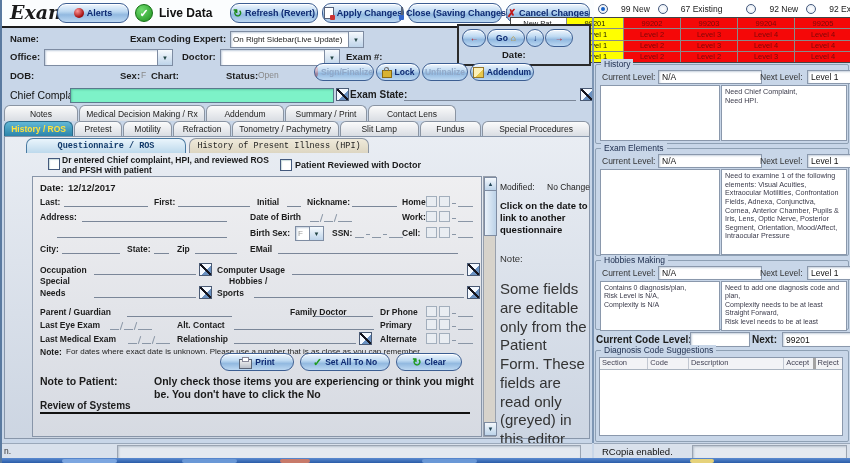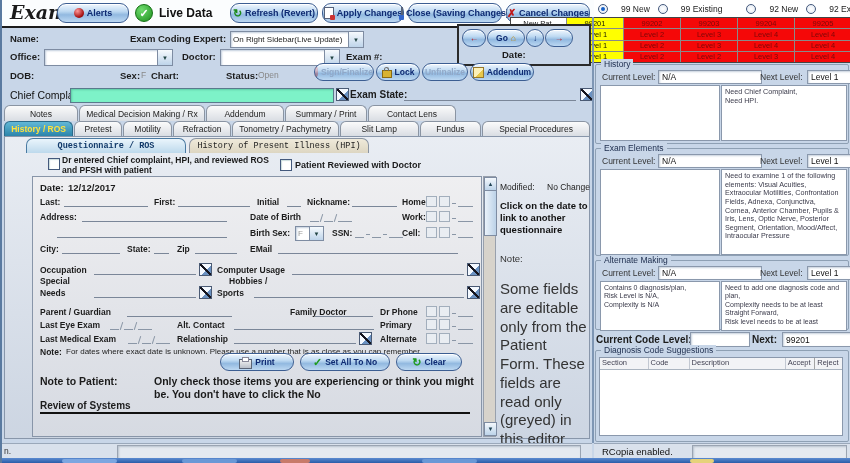--- a/index.html
+++ b/index.html
@@ -118,21 +118,21 @@
   </div>
   <div class="a" style="left:0;top:26px;width:506px;height:2px;background:#1c1c1c;"></div>
 
   <div class="a" style="left:592px;top:0;width:258px;height:17px;background:#fff;border-bottom:1px solid #9aa;display:flex;align-items:center;">
     <div class="ropt" style="margin-left:4px;">
       <span class="rc sel"></span>
         <span>99 New</span>
     </div>
     <div class="ropt" style="margin-left:8px;">
       <span class="rc"></span>
-        <span>99 Existing</span>
+        <span>67 Existing</span>
     </div>
     <div class="ropt" style="margin-left:24px;">
       <span class="rc"></span>
         <span>92 New</span>
     </div>
     <div class="ropt" style="margin-left:8px;">
       <span class="rc"></span>
         <span>92 Existing</span>
     </div>
   </div>
@@ -456,21 +456,21 @@
     <span>N/A</span>
   </div>
   <div class="tx" style="left:758px;top:156px;">Next Level:</div>
   <div class="inp" style="left:805px;top:154px;width:38px;height:12px;">
     <span>Level 1</span>
   </div>
   <div class="tb" style="left:598px;top:169px;width:112px;height:80px;"></div>
   <div class="tb" style="left:719px;top:169px;width:118px;height:80px;">Need to examine 1 of the following elements: Visual Acuities, Extraocular Motilities, Confrontation Fields, Adnexa, Conjunctiva, Cornea, Anterior Chamber, Pupils &amp; Iris, Lens, Optic Nerve, Posterior Segment, Orientation, Mood/Affect, Intraocular Pressure</div>
 
   <div class="gb" style="left:593px;top:260px;width:252px;height:68px;"></div>
-  <div class="gbt" style="left:599px;top:255px;">Alternate Making</div>
+  <div class="gbt" style="left:599px;top:255px;">Hobbies Making</div>
   <div class="tx" style="left:600px;top:268px;">Current Level:</div>
   <div class="inp" style="left:656px;top:266px;width:96px;height:12px;">
     <span>N/A</span>
   </div>
   <div class="tx" style="left:758px;top:268px;">Next Level:</div>
   <div class="inp" style="left:805px;top:266px;width:38px;height:12px;">
     <span>Level 1</span>
   </div>
   <div class="tb" style="left:598px;top:281px;width:112px;height:44px;font-size:7px;">Contains 0 diagnosis/plan,
 Risk Level is N/A,
@@ -486,21 +486,21 @@
     <span>99201</span>
   </div>
 
   <div class="gb" style="left:593px;top:350px;width:252px;height:90px;"></div>
   <div class="gbt" style="left:599px;top:345px;">Diagnosis Code Suggestions</div>
   <div class="a" style="left:597px;top:357px;width:244px;height:79px;background:#fff;border:1px solid #8a98ac;box-sizing:border-box;">
     <div style="display:flex;height:11px;border-bottom:1px solid #aab4c0;background:#f2f3f6;font-size:7.5px;color:#445;">
       <div style="width:48px;border-right:1px solid #c2c8d2;padding-left:2px;">Section</div>
       <div style="width:40px;border-right:1px solid #c2c8d2;padding-left:2px;">Code</div>
       <div style="width:98px;border-right:1px solid #c2c8d2;padding-left:2px;">Description</div>
-      <div style="width:28px;border-right:1px solid #a3a3a3;padding-left:2px;">Accept</div>
+      <div style="width:28px;border-right:3px solid #a3a3a3;padding-left:2px;">Accept</div>
       <div style="width:26px;padding-left:2px;">Reject</div>
     </div>
   </div>
 
   <div class="a" style="left:0;top:443px;width:590px;height:15px;background:#d9e1ec;border-top:1px solid #9aa8ba;"></div>
   <div class="tx" style="left:2px;top:446px;">n.</div>
   <div class="statusfld" style="left:115px;top:445px;width:462px;"></div>
   <div class="a" style="left:592px;top:443px;width:258px;height:15px;background:#d9e1ec;border-top:1px solid #9aa8ba;"></div>
   <div class="tx" style="left:600px;top:446px;font-size:9.5px;color:#111;">RCopia enabled.</div>
   <div class="statusfld" style="left:690px;top:445px;width:153px;"></div>

